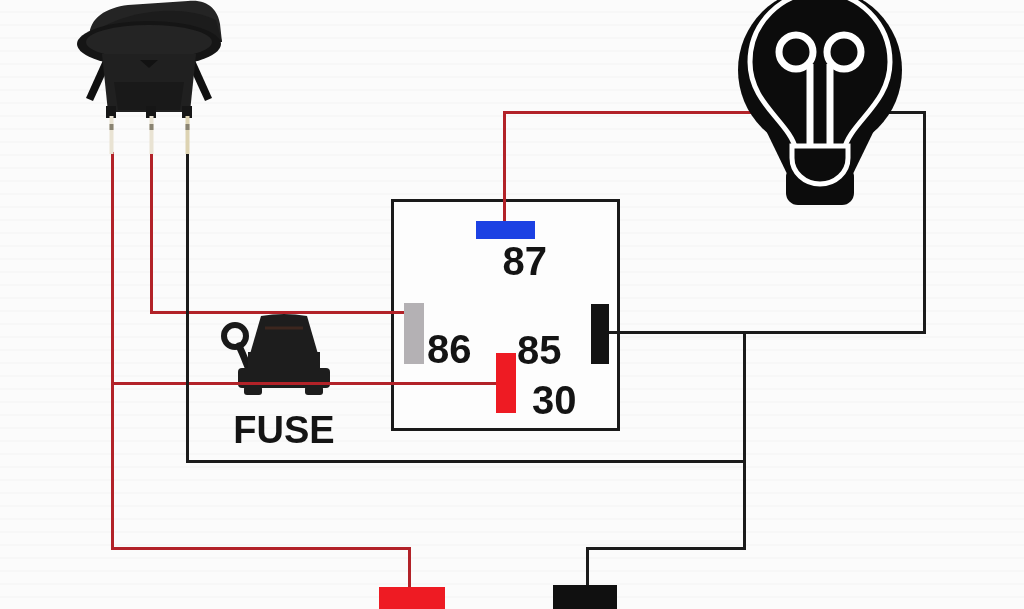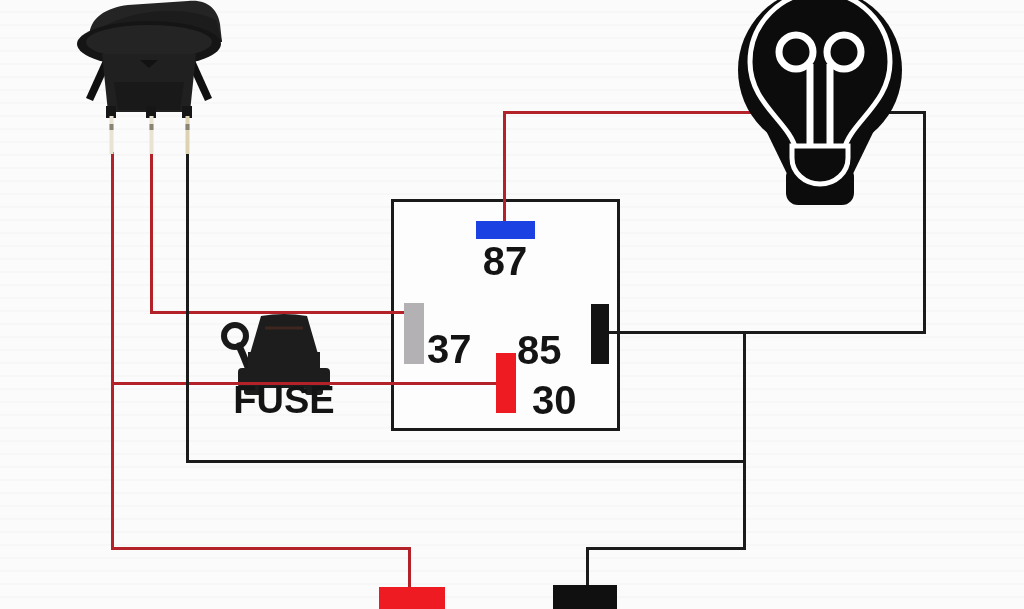--- a/index.html
+++ b/index.html
@@ -43,25 +43,25 @@
   
   .lbl {
     z-index: 6;
     color: #141414;
     font-weight: 700;
     font-size: 40px;
     line-height: 40px;
     letter-spacing: 0px;
     white-space: nowrap;
   }
-  .lbl-87   { left: 473px; top: 241px; width: 64px; text-align: center; }
+  .lbl-87   { left: 483px; top: 241px; width: 64px; text-align: right; }
   .lbl-86   { left: 427px; top: 329px; }
   .lbl-85   { left: 517px; top: 330px; }
   .lbl-30   { left: 515px; top: 380px; margin-left: 17px; }
-  .lbl-fuse { left: 222px; top: 381px; width: 124px; text-align: center; font-size: 38px; line-height: 38px; }
+  .lbl-fuse { left: 222px; top: 411px; width: 124px; text-align: center; font-size: 38px; line-height: 38px; }
 
   
   .terminal { z-index: 3; }
   .terminal.pos { left: 379px; top: 587px; width: 66px; height: 22px; background: #ee1b23; }
   .terminal.neg { left: 553px; top: 585px; width: 64px; height: 24px; background: #101010; }
 
   
   .icon-fuse   { left: 219px; top: 310px; width: 120px; height: 94px;  z-index: 2; }
   .icon-switch { left: 70px;  top: 0px;   width: 158px; height: 156px; z-index: 5; }
   .icon-bulb   { left: 734px; top: 0px;   width: 172px; height: 210px; z-index: 5; }
@@ -90,21 +90,21 @@
   <div class="abs wire black" style="left:923px; top:111px; width:3px;  height:223px;"></div>
   <div class="abs wire black" style="left:586px; top:547px; width:160px; height:3px;"></div>
   <div class="abs wire black" style="left:586px; top:547px; width:3px; height:40px;"></div>
 
   <div class="abs pin pin-87"></div>
   <div class="abs pin pin-86"></div>
   <div class="abs pin pin-85"></div>
   <div class="abs pin pin-30"></div>
 
   <div class="abs lbl lbl-87">87</div>
-  <div class="abs lbl lbl-86">37</div>
+  <div class="abs lbl lbl-86">86</div>
   <div class="abs lbl lbl-85">85</div>
   <div class="abs lbl lbl-30">30</div>
   <div class="abs lbl lbl-fuse">FUSE</div>
 
   <div class="abs terminal pos"></div>
   <div class="abs terminal neg"></div>
 
   <svg class="abs icon-fuse" viewBox="0 0 120 94">
     <circle cx="16" cy="26" r="11" fill="none" stroke="#191919" stroke-width="6"></circle>
     <path d="M20,36 C26,48 28,56 33,66" fill="none" stroke="#191919" stroke-width="7" stroke-linecap="round"></path>

